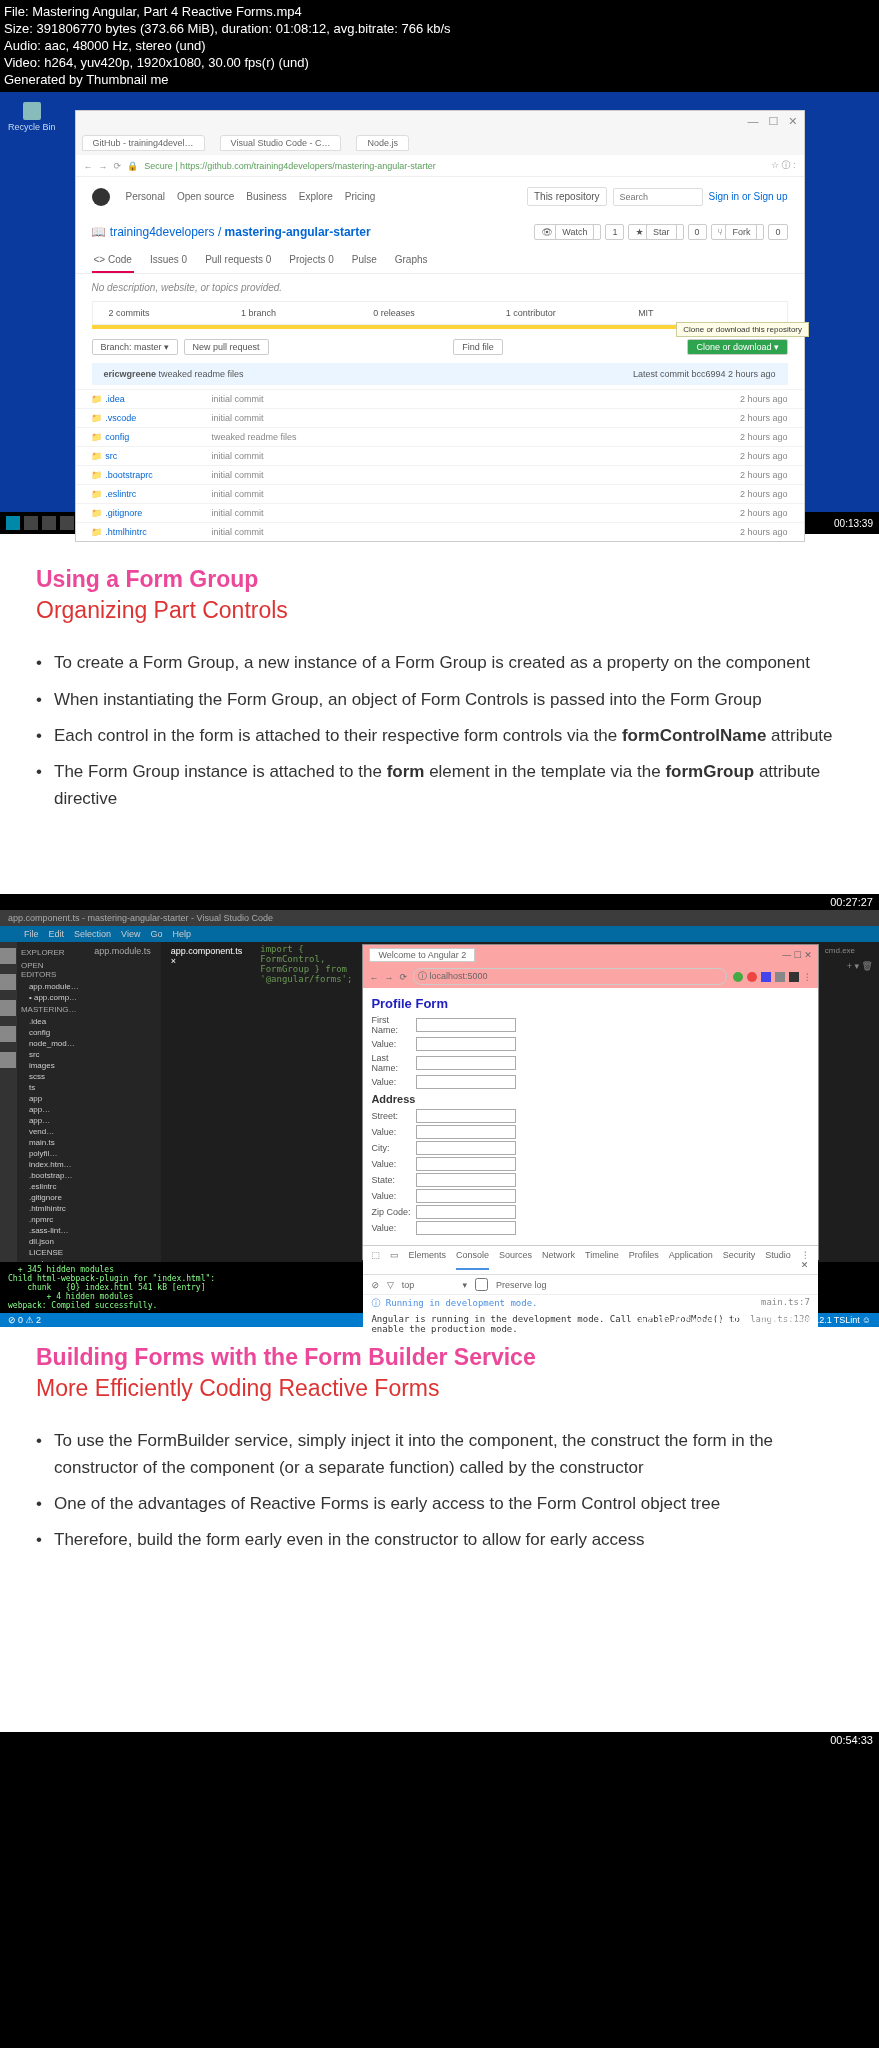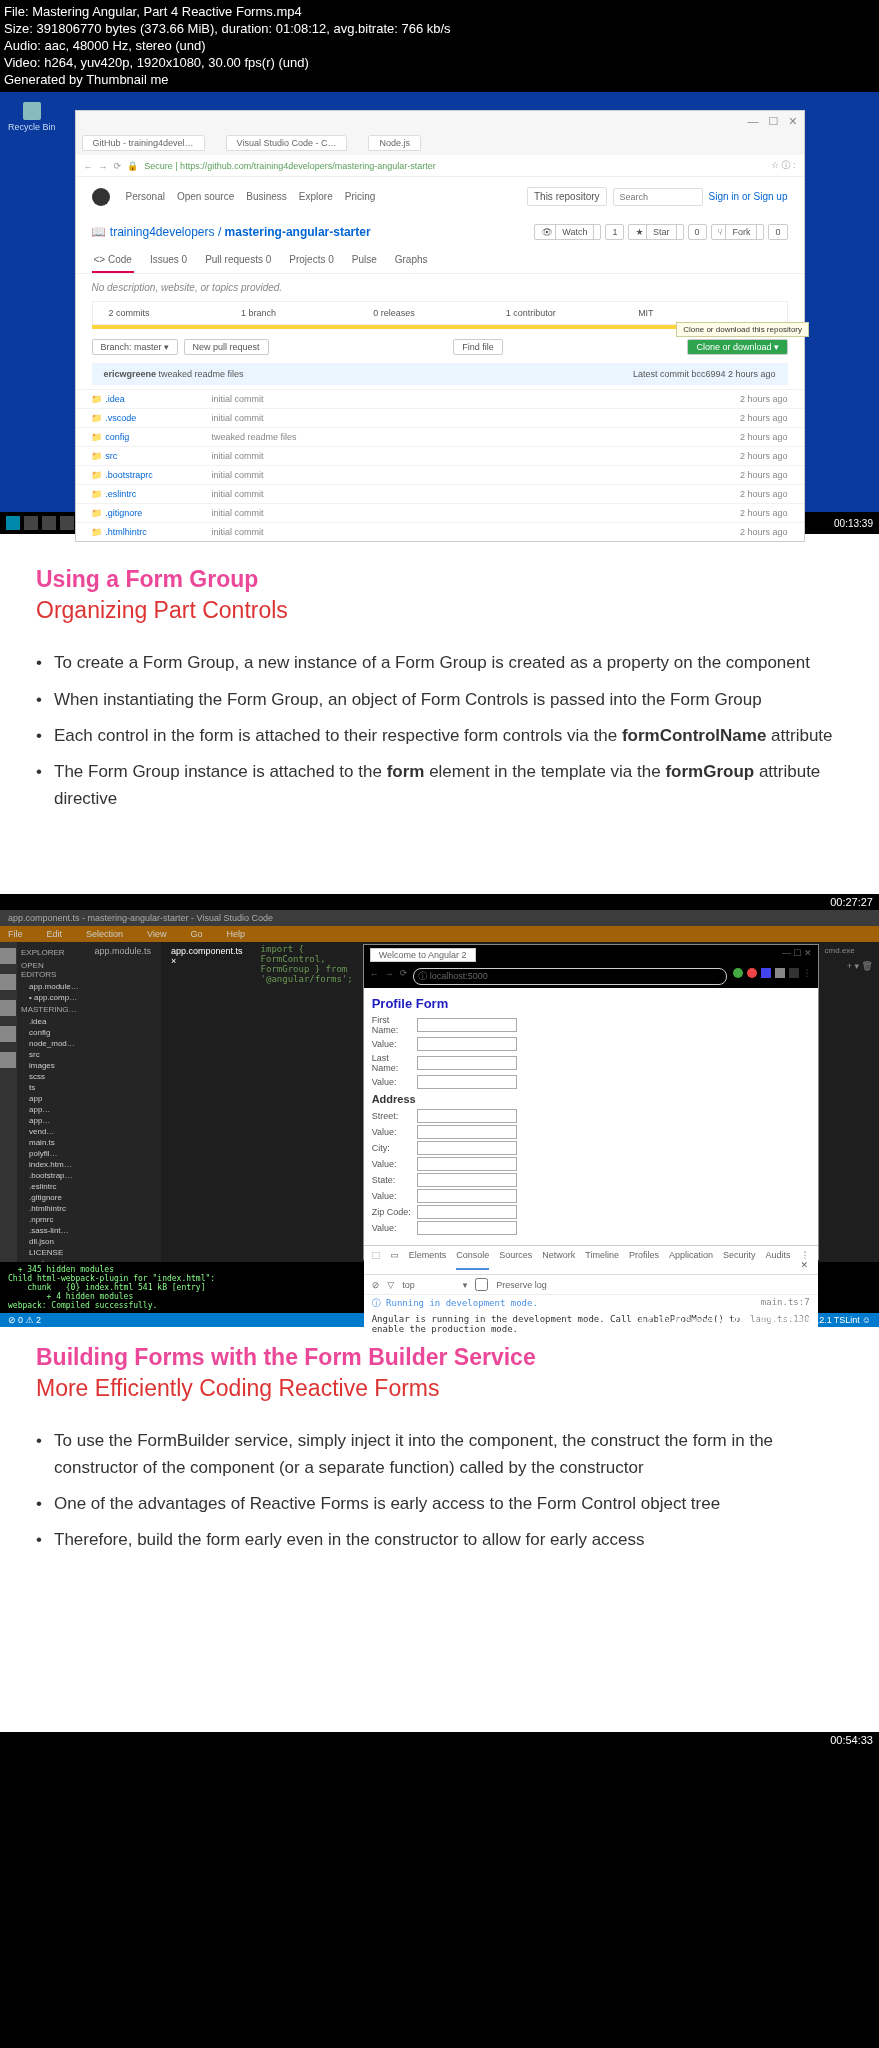--- a/index.html
+++ b/index.html
@@ -5,21 +5,21 @@
 *{box-sizing:border-box;margin:0;padding:0}
 body{font-family:"Segoe UI",Arial,sans-serif;background:#000;color:#333;width:879px}
 .meta{background:#000;color:#fff;font-size:13px;padding:4px 4px;line-height:1.3}
 
 
 .p1{background:#0a3a9e;height:420px;position:relative;padding:18px 0}
 .recycle{position:absolute;top:10px;left:8px;color:#c6d9f0;font-size:9px;text-align:center}
 .recycle .ico{width:18px;height:18px;background:#8bb;border-radius:2px;margin:0 auto 2px}
 .ghwin{background:#fff;width:730px;margin:0 auto;border:1px solid #ccc;font-size:10px;color:#555}
 .winbar{height:20px;background:#f6f6f6;display:flex;justify-content:flex-end;align-items:center;padding:0 6px;gap:10px;font-size:11px;color:#888}
-.tabs{display:flex;gap:21px;padding:4px 6px;background:#f6f6f6;font-size:9px;color:#666}
+.tabs{display:flex;gap:15px;padding:4px 6px;background:#f6f6f6;font-size:9px;color:#666}
 .tab{background:#fff;border:1px solid #ddd;padding:2px 10px;border-radius:3px 3px 0 0}
 .addr{display:flex;align-items:center;padding:4px 8px;gap:6px;border-bottom:1px solid #eee;font-size:9px;color:#999}
 .addr .url{flex:1;color:#5a9e5a}
 .ghhdr{display:flex;align-items:center;padding:10px 16px;gap:16px}
 .ghlogo{width:18px;height:18px;background:#333;border-radius:50%}
 .ghnav{display:flex;gap:12px;font-size:10px;color:#666}
 .srchwrap{margin-left:auto;display:flex;gap:6px;align-items:center}
 .srchwrap input{font-size:9px;padding:3px 6px;border:1px solid #ddd;border-radius:2px;width:90px}
 .signin{color:#0366d6;font-size:10px}
 .repohdr{padding:8px 16px;display:flex;align-items:center;justify-content:space-between}
@@ -53,34 +53,34 @@
 .slide h2{font-size:23px;color:#d33;font-weight:400;margin-bottom:26px}
 .slide ul{list-style:none;font-size:17px;line-height:1.55;color:#333}
 .slide li{margin-bottom:10px;padding-left:18px;position:relative}
 .slide li:before{content:"•";position:absolute;left:0}
 .slide b{font-weight:700}
 .tc{background:#000;color:#fff;text-align:right;font-size:11px;padding:2px 6px}
 
 
 .p3{background:#1e1e1e;height:380px;position:relative;font-size:9px;color:#ccc}
 .vstitle{background:#3c3c3c;padding:3px 8px;font-size:9px;color:#aaa}
-.vsmenu{background:#a16207;padding:3px 8px;font-size:9px;color:#ccc;display:flex;gap:24px}
+.vsmenu{background:#0369a1;padding:3px 24px;font-size:9px;color:#ccc;display:flex;gap:10px}
 .vsbody{display:flex;height:320px}
 .actbar{width:32px;background:#333;display:flex;flex-direction:column;align-items:center;padding-top:6px;gap:10px}
 .actbar div{width:16px;height:16px;background:#888}
 .sidebar{width:120px;background:#252526;padding:4px;overflow:hidden}
 .sidebar .sh{font-size:8px;color:#aaa;padding:2px 0}
 .sidebar .si{font-size:8px;color:#ccc;padding:1px 0 1px 8px;white-space:nowrap}
 .editor{flex:1;background:#1e1e1e;display:flex;flex-direction:row}
 .edtabs{display:flex;background:#252526;font-size:9px}
 .edtabs div{padding:4px 10px;color:#aaa}
 .edtabs .act{background:#1e1e1e;color:#fff}
 .codeline{padding:2px 8px;color:#6a9955;font-family:monospace;font-size:9px}
 .bwin{background:#fff;margin:2px;flex:1;display:flex;flex-direction:column;border:1px solid #888}
-.bwin .bbar{background:#000000;padding:3px 6px;font-size:9px;color:#666;display:flex;gap:6px;align-items:flex-start}
+.bwin .bbar{background:#fca5a5;padding:3px 6px;font-size:9px;color:#666;display:flex;gap:6px;align-items:center}
 .bwin .form{padding:8px;color:#333}
 .bwin .form h3{color:#2020c0;font-size:13px;margin-bottom:4px}
 .bwin .form h4{color:#333;font-size:11px;margin:4px 0;font-weight:700}
 .bwin .frow{display:flex;align-items:center;margin:2px 0;font-size:9px}
 .bwin .frow label{width:45px;color:#555}
 .bwin .frow input{border:1px solid #aaa;font-size:9px;padding:1px;width:100px}
 .devtools{background:#fff;border-top:1px solid #ccc;font-size:9px;color:#333}
 .devtabs{display:flex;gap:10px;padding:4px 8px;border-bottom:1px solid #ddd;color:#666}
 .devctrl{display:flex;gap:8px;padding:3px 8px;align-items:center;color:#666;border-bottom:1px solid #eee}
 .dclog{padding:2px 8px;font-family:monospace;font-size:9px;display:flex;justify-content:space-between}
@@ -387,21 +387,21 @@
             <span>⬚</span>
             <span>▭</span>
             <span>Elements</span>
             <span style="border-bottom:2px solid #4a90e2">Console</span>
             <span>Sources</span>
             <span>Network</span>
             <span>Timeline</span>
             <span>Profiles</span>
             <span>Application</span>
             <span>Security</span>
-            <span>Audits</span>
+            <span>Studio</span>
             <span style="margin-left:auto">⋮ ✕</span>
           </div>
           <div class="devctrl">
             <span>⊘</span>
             <span>▽</span>
             <span>top</span>
             <span style="margin-left:40px">▾</span>
             <input type="checkbox" style="">
             <span>Preserve log</span>
           </div>

